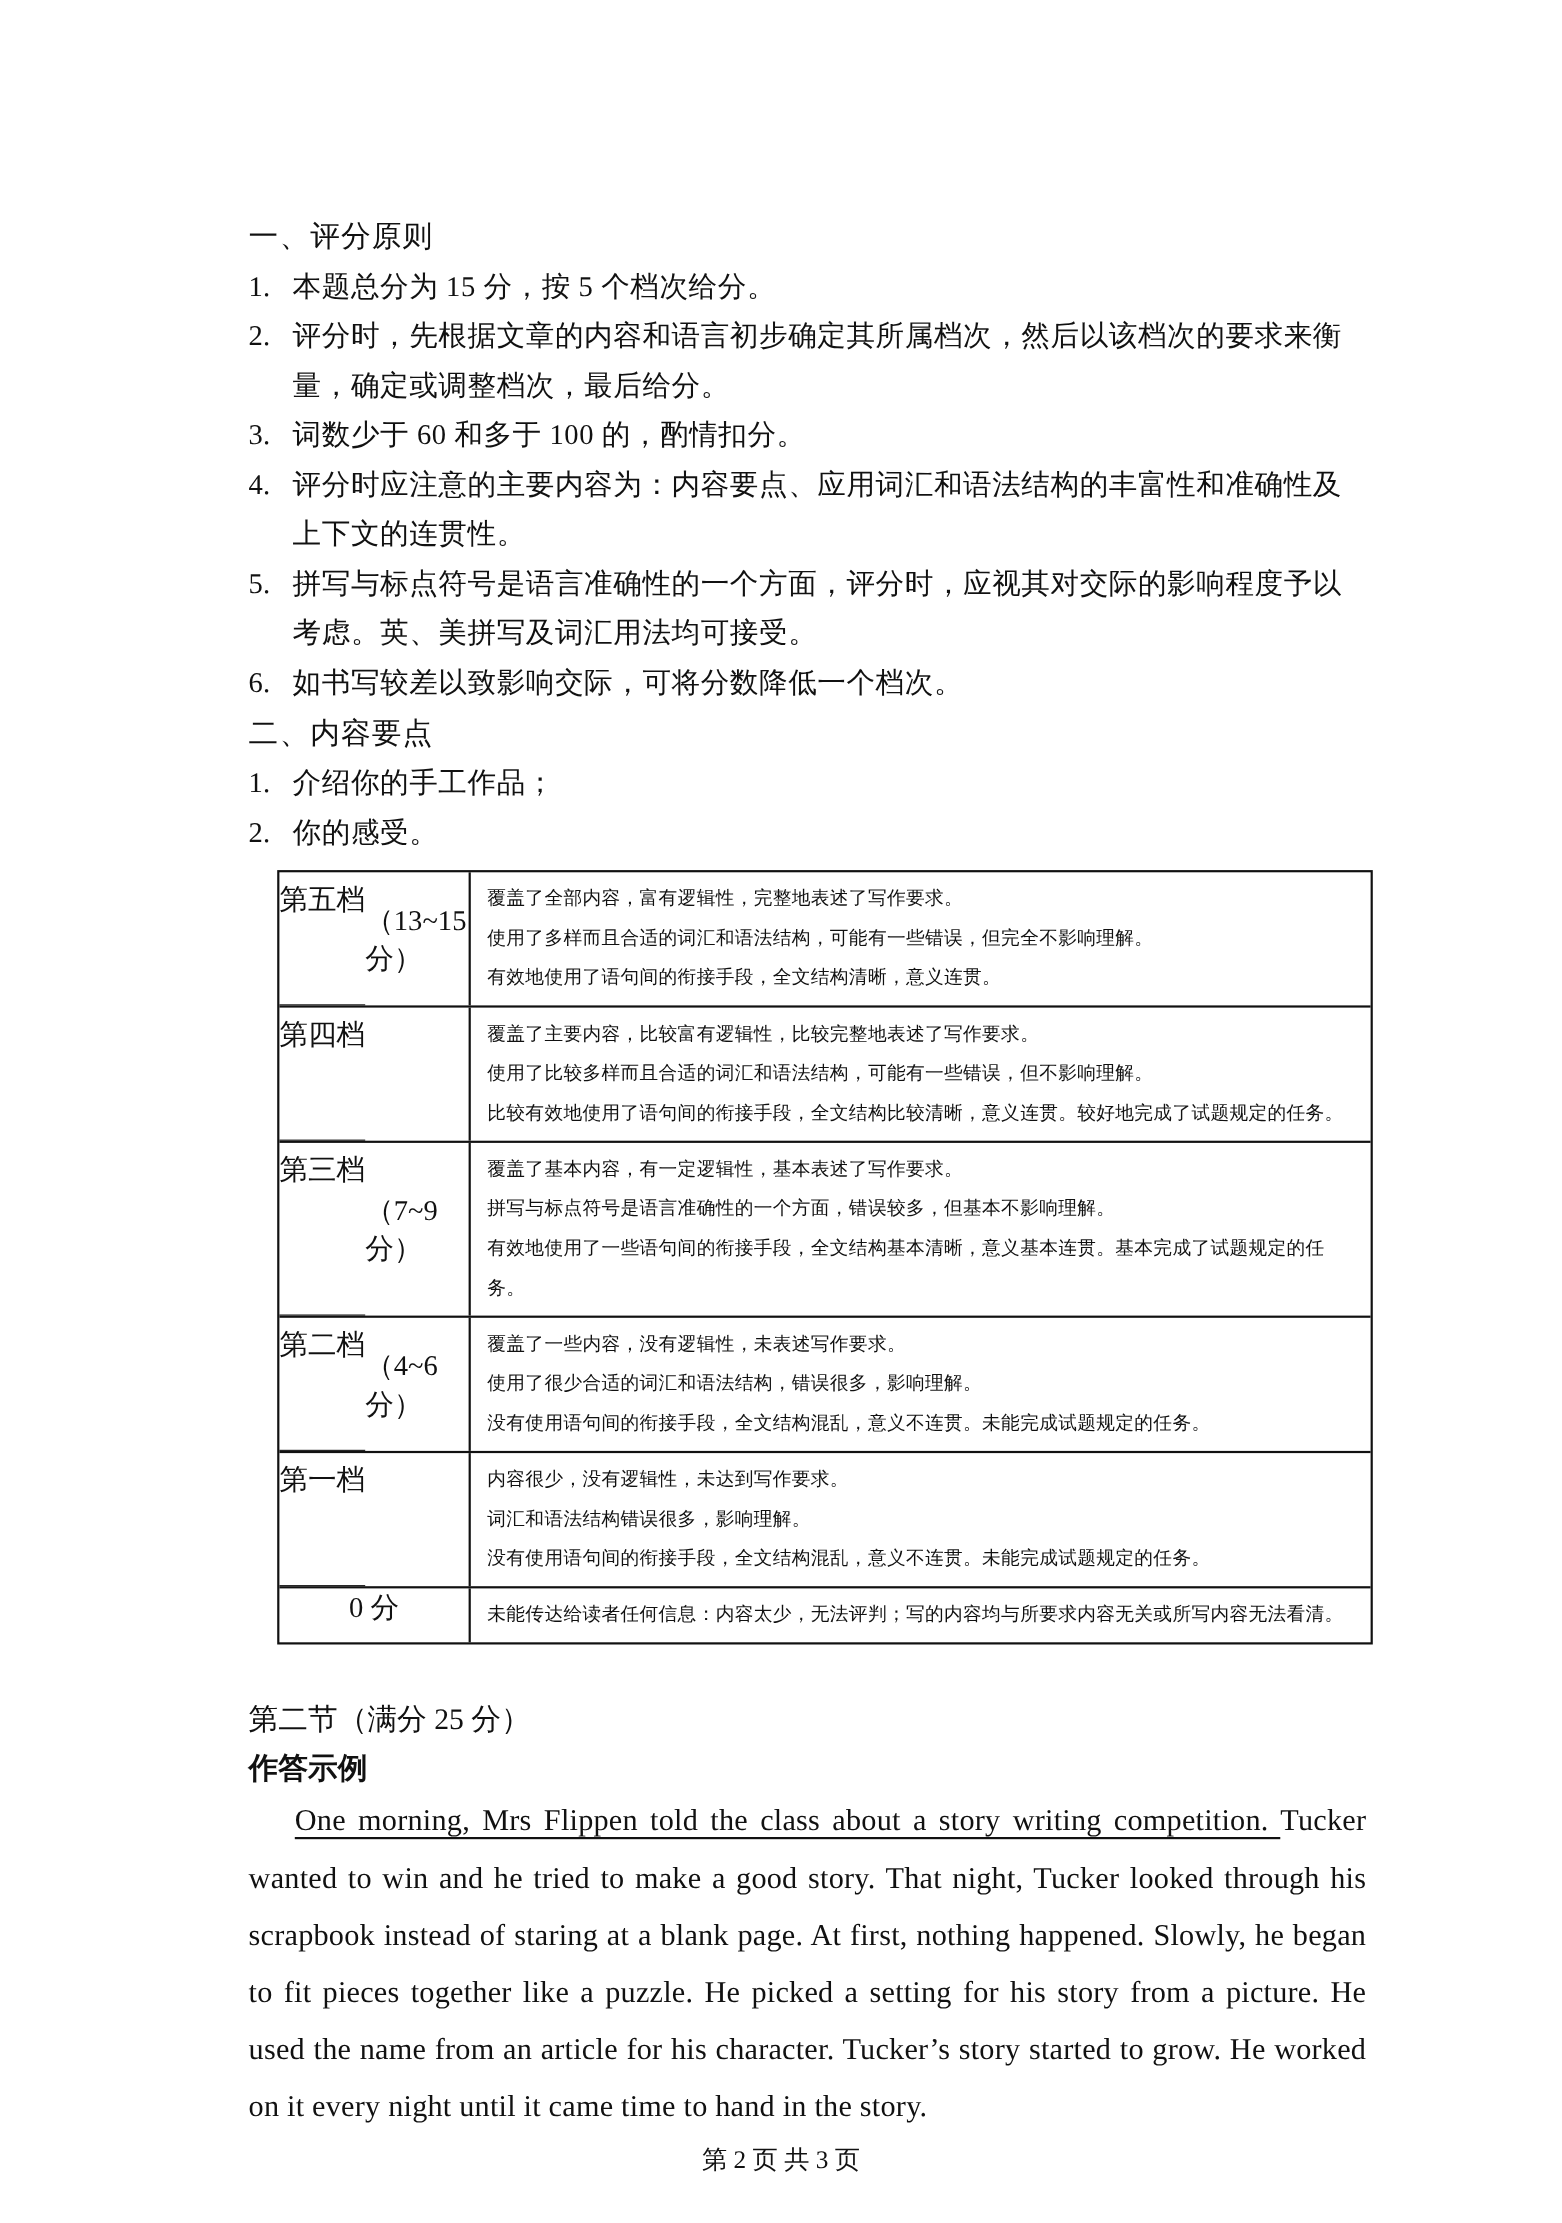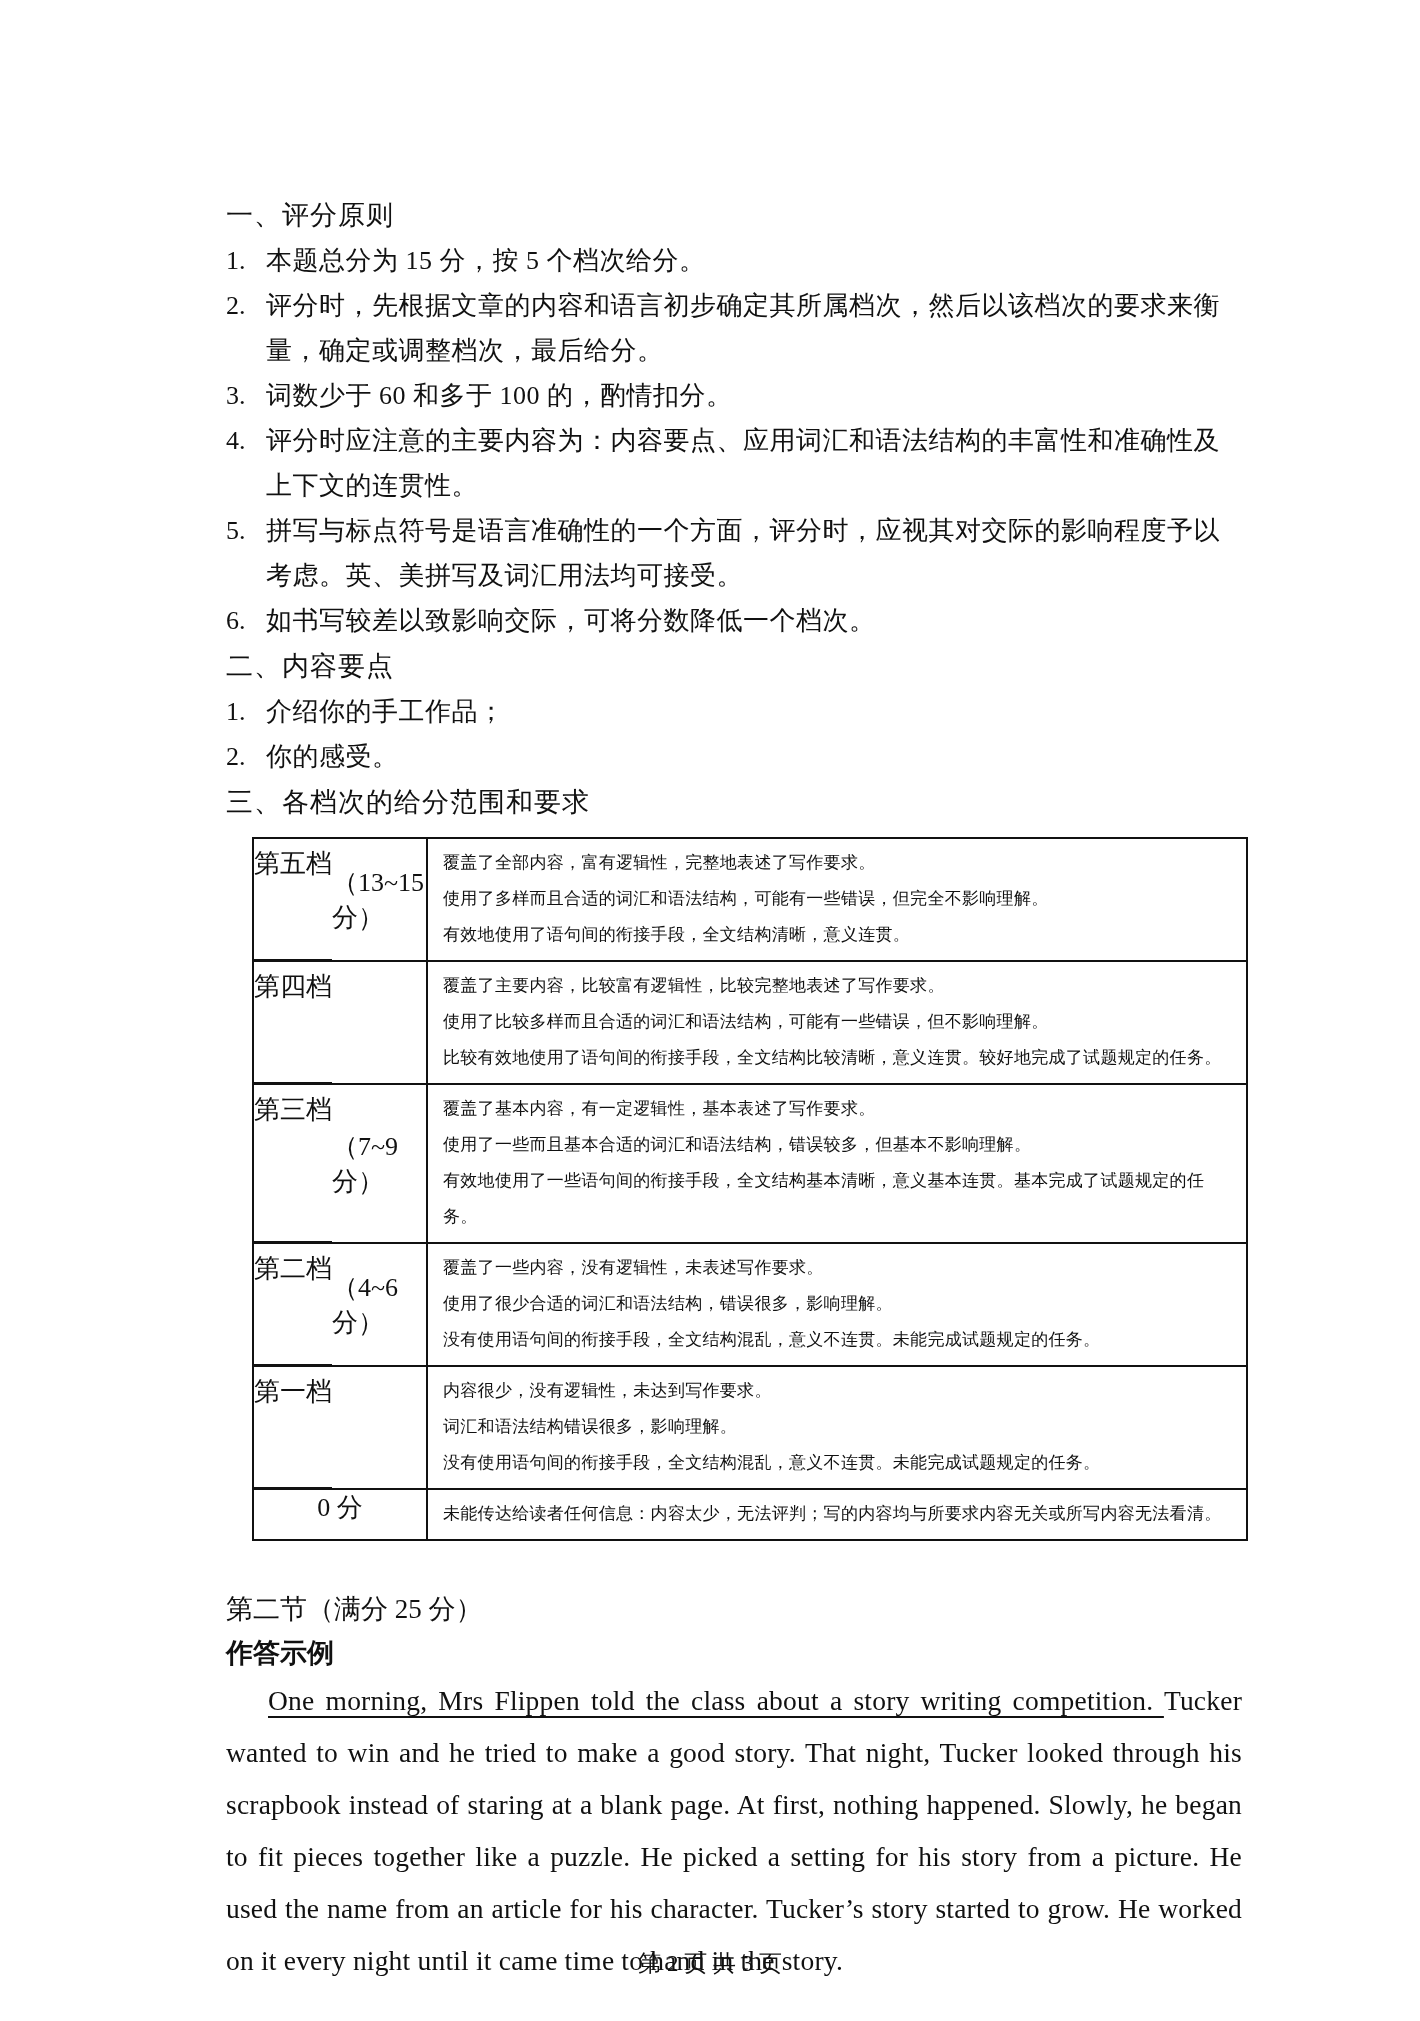--- a/index.html
+++ b/index.html
@@ -157,21 +157,20 @@
       <div class="list-item">
         <span class="num">1.</span>
         <span class="txt">介绍你的手工作品；</span>
       </div>
       <div class="list-item">
         <span class="num">2.</span>
         <span class="txt">你的感受。</span>
       </div>
     </div>
 
-    <div class="sec-heading">三、各档次的给分范围和要求</div>
 
     <div class="rubric-table">
 
       <div class="rubric-row">
         <div class="band-cell">
           <div class="band-name">第五档</div>
           <div class="band-range">（13~15 分）</div>
         </div>
         <div class="desc-cell">
           <div class="line">覆盖了全部内容，富有逻辑性，完整地表述了写作要求。</div>
@@ -191,21 +190,21 @@
         </div>
       </div>
 
       <div class="rubric-row">
         <div class="band-cell">
           <div class="band-name">第三档</div>
           <div class="band-range">（7~9 分）</div>
         </div>
         <div class="desc-cell">
           <div class="line">覆盖了基本内容，有一定逻辑性，基本表述了写作要求。</div>
-          <div class="line">使用了一些而且基本合适的词汇和语法结构，错误较多，但基本不影响理解。</div>
+          <div class="line">拼写与标点符号是语言准确性的一个方面，错误较多，但基本不影响理解。</div>
           <div class="line">有效地使用了一些语句间的衔接手段，全文结构基本清晰，意义基本连贯。基本完成了试题规定的任务。</div>
         </div>
       </div>
 
       <div class="rubric-row">
         <div class="band-cell">
           <div class="band-name">第二档</div>
           <div class="band-range">（4~6 分）</div>
         </div>
         <div class="desc-cell">

